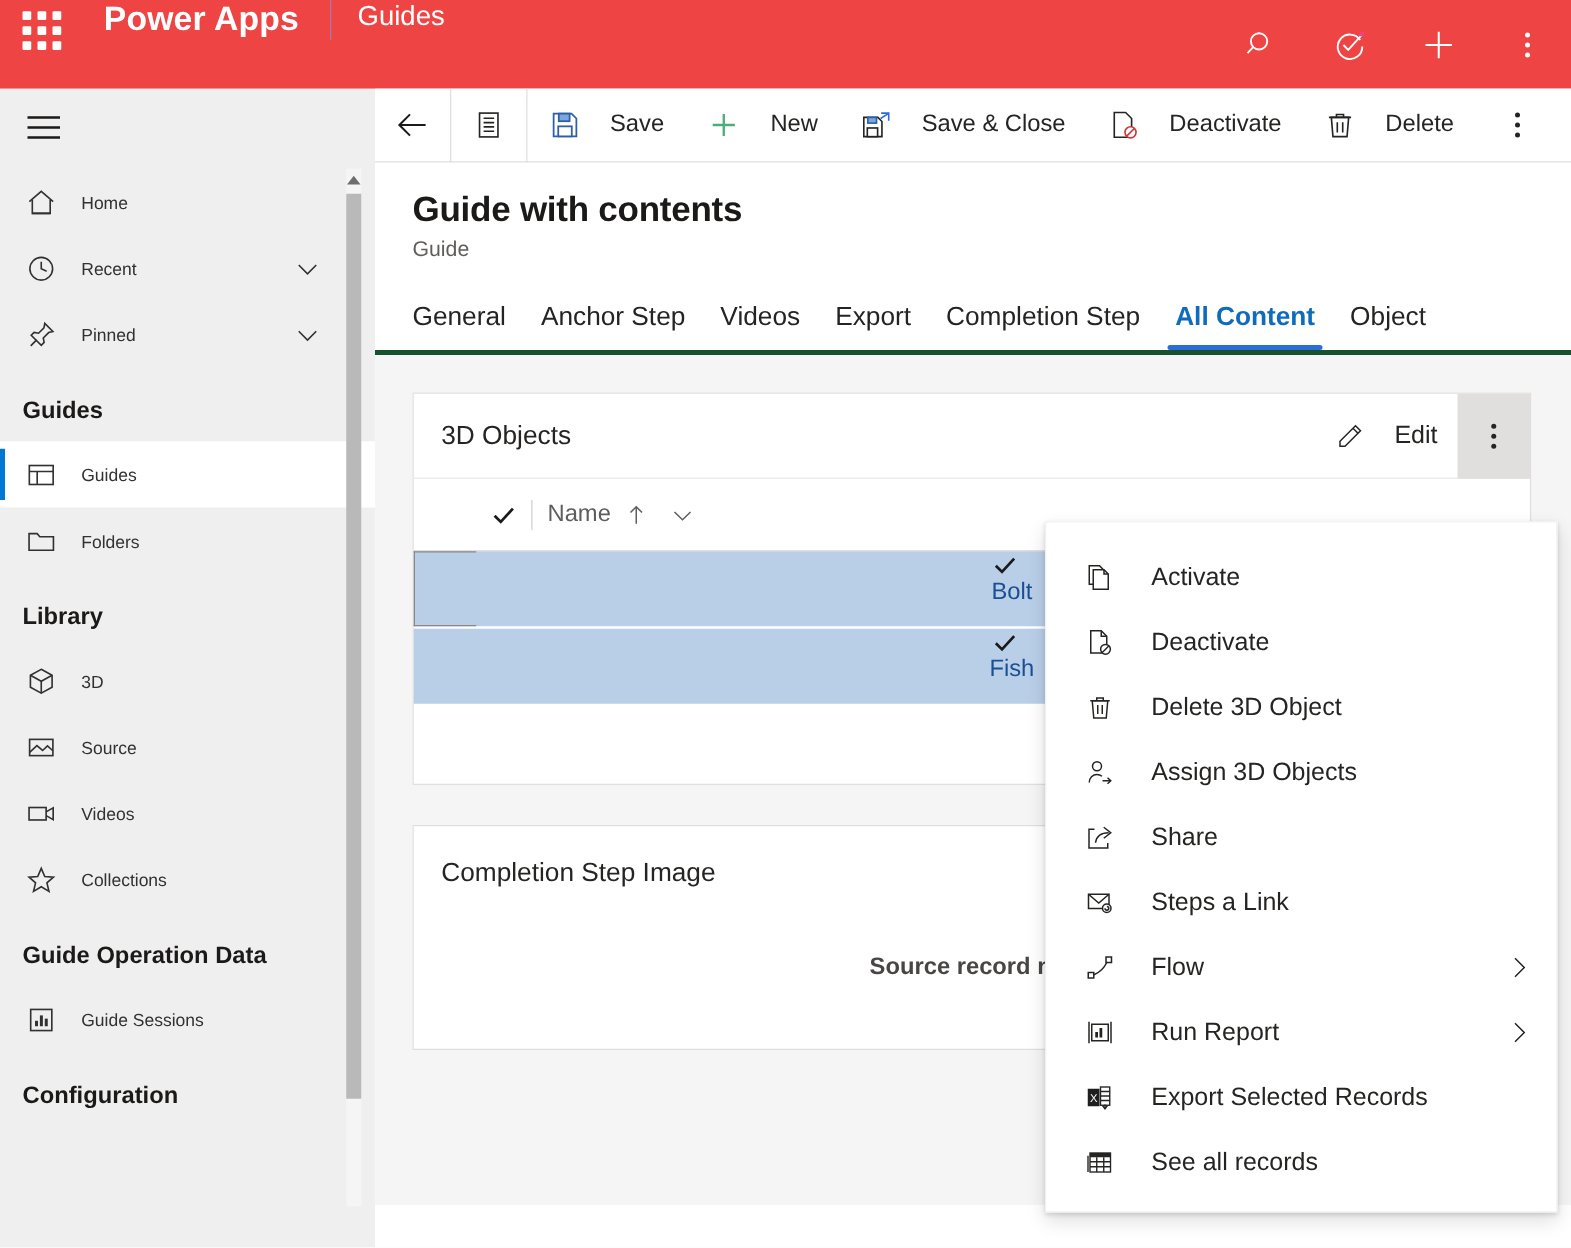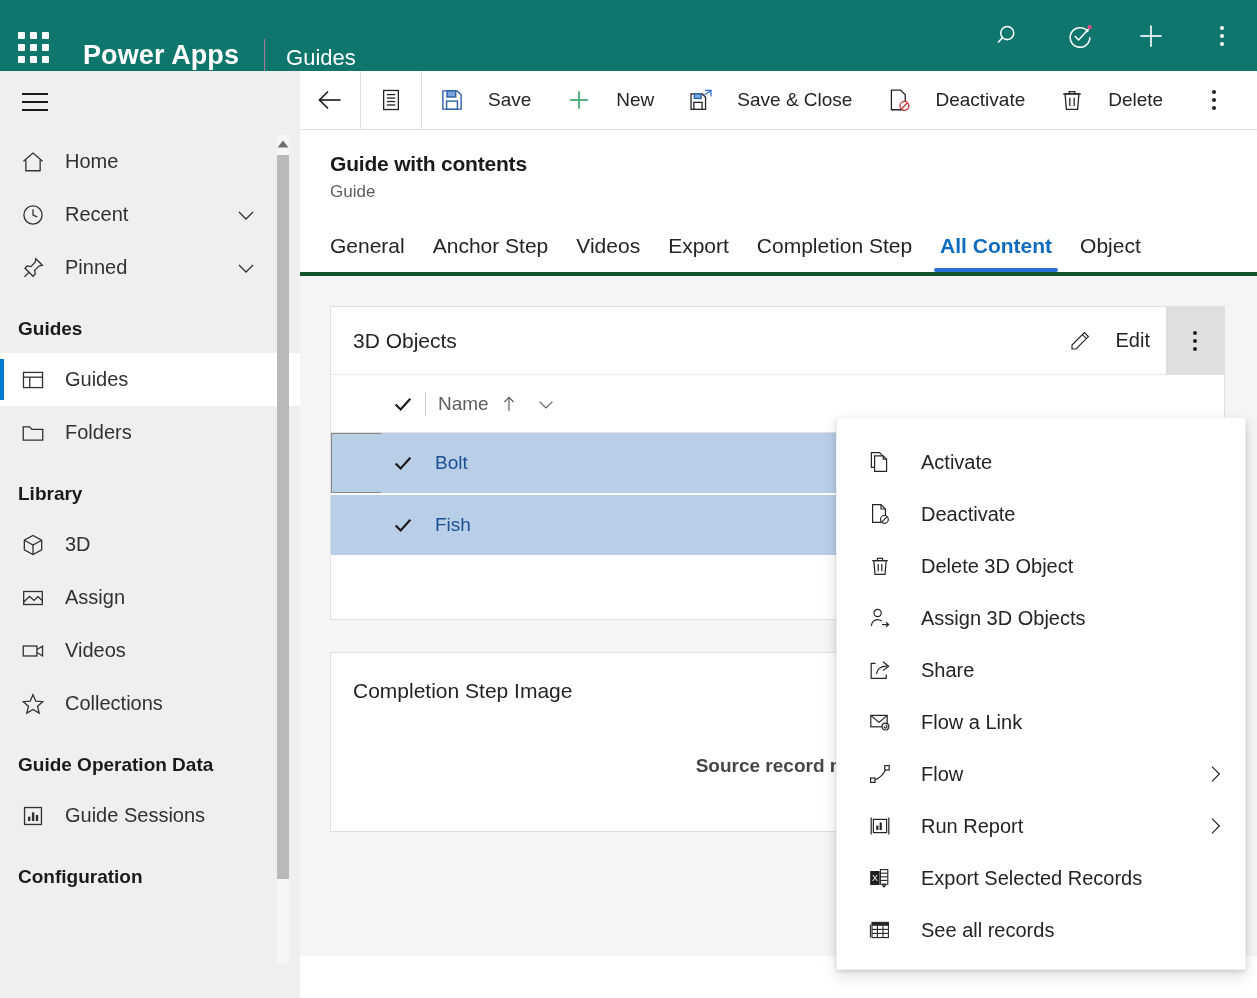--- a/index.html
+++ b/index.html
@@ -7,22 +7,22 @@
     width: 1257px; height: 998px;
     font-family: "Liberation Sans", sans-serif;
     background: #ffffff;
     overflow: hidden;
   }
   #app { position: relative; width: 1257px; height: 998px; }
 
   
   .brandbar {
     position: absolute; top: 0; left: 0; width: 1257px; height: 71px;
-    background: #0f766e;
-    display: flex; align-items: flex-end;
+    background: #ef4444;
+    display: flex; align-items: flex-start;
   }
   .waffle {
     width: 48px; height: 48px; margin-left: 9px;
     display: grid; grid-template-columns: repeat(3, 7px);
     grid-template-rows: repeat(3, 7px); gap: 5px;
     align-content: center; justify-content: center;
     cursor: pointer;
   }
   .waffle i { display:block; width: 7px; height: 7px; border-radius: 1px; background: #ffffff; }
   .brand-name {
@@ -63,21 +63,21 @@
   .nav-item.active { background: #ffffff; }
   .nav-item.active::before {
     content: ""; position: absolute; left: 0; top: 6px; bottom: 6px;
     width: 4px; background: #0078d4;
   }
   .nav-ico {
     width: 30px; height: 30px; flex: 0 0 30px;
     display: flex; align-items: center; justify-content: center;
     color: #323130; margin-right: 17px;
   }
-  .nav-label { font-size: 20px; color: #323130; white-space: nowrap; }
+  .nav-label { font-size: 14px; color: #323130; white-space: nowrap; }
   .nav-chev { margin-left: auto; margin-right: 42px; color: #323130; display:flex; }
   .nav-group {
     font-size: 19px; font-weight: 700; color: #1b1a19;
     padding: 24px 0 13px 18px; white-space: nowrap;
   }
   .sb-track {
     position: absolute; right: 11px; top: 64px; width: 12px; height: 830px;
     background: #f5f5f5;
   }
   .sb-arrow {
@@ -114,21 +114,21 @@
   .cmd-btn span { font-size: 19px; color: #252423; }
   .cmd-overflow {
     width: 48px; height: 59px; display:flex; align-items:center; justify-content:center;
     cursor: pointer; margin-left: 10px;
   }
   .kebab-d { display: flex; flex-direction: column; gap: 4px; align-items: center; }
   .kebab-d i { width: 4px; height: 4px; border-radius: 50%; background: #252423; display:block; }
 
   
   .rec-head { padding: 22px 0 0 30px; }
-  .rec-title { font-size: 21px; font-weight: 600; color: #1b1a19; letter-spacing: -0.2px; }
+  .rec-title { font-size: 28px; font-weight: 600; color: #1b1a19; letter-spacing: -0.2px; }
   .rec-sub { font-size: 17px; color: #605e5c; margin-top: 6px; }
 
   
   .tabs {
     display: flex; align-items: flex-end; padding-left: 30px;
     height: 60px; margin-top: 14px;
     border-bottom: 4px solid #14532d; background: #ffffff;
   }
   .tab {
     position: relative; font-size: 21px; color: #252423;
@@ -175,21 +175,21 @@
   .grid-selall {
     width: 40px; display:flex; align-items:center; justify-content:center;
     cursor: pointer;
   }
   .hd-div { width: 1px; height: 24px; background: #d2d0ce; margin: 0 4px 0 2px; }
   .grid-colname { font-size: 19px; color: #605e5c; margin-left: 8px; }
   .sort-up { margin-left: 12px; color: #605e5c; font-size: 18px; }
   .col-chev { margin-left: 18px; color: #605e5c; display: flex; cursor: pointer; }
   .grid-row {
     display: flex; align-items: center; height: 60px; cursor: pointer;
-    padding-left: 52px; position: relative;
+    padding-left: 52px; position: relative; flex-direction: column;
   }
   .grid-row.selected { background: #b9cfe8; }
   .grid-row.focused::before {
     content:""; position:absolute; left:0; top:0; bottom:0; width: 50px;
     border: 1px solid #8a8886; border-right: none; box-sizing: border-box;
   }
   .row-check { width: 40px; display:flex; align-items:center; justify-content:center; }
   .row-name { font-size: 19px; color: #1a4f94; margin-left: 12px; }
   .grid-body { height: 186px; }
   .grid-spacer { height: 2px; background: #ffffff; }
@@ -361,21 +361,21 @@
         </span>
         <span class="nav-label">3D</span>
       </div>
       <div class="nav-item">
         <span class="nav-ico">
           <svg width="26" height="26" viewBox="0 0 24 24" fill="none" stroke="#323130" stroke-width="1.2">
             <rect x="3.4" y="6" width="17.2" height="12"></rect>
             <polyline points="3.4,15.6 8.8,10.6 13,14.2 16.6,10.8 20.6,14.4"></polyline>
           </svg>
         </span>
-        <span class="nav-label">Assign</span>
+        <span class="nav-label">Source</span>
       </div>
       <div class="nav-item">
         <span class="nav-ico">
           <svg width="26" height="26" viewBox="0 0 24 24" fill="none" stroke="#323130" stroke-width="1.2">
             <rect x="3" y="7.4" width="12.6" height="9.2"></rect>
             <polyline points="15.6,10.6 20.8,7.6 20.8,16.4 15.6,13.4"></polyline>
           </svg>
         </span>
         <span class="nav-label">Videos</span>
       </div>
@@ -666,21 +666,21 @@
 
     <div class="ctx-item">
       <span class="ctx-ico">
         <svg width="24" height="24" viewBox="0 0 24 24" fill="none" stroke="#252423" stroke-width="1.2">
           <rect x="2.8" y="5.4" width="16.4" height="11.4"></rect>
           <polyline points="2.8,5.4 11,12.4 19.2,5.4"></polyline>
           <circle cx="17.4" cy="16.6" r="3.4" fill="#ffffff"></circle>
           <path d="M16 16.6a1.5 1.5 0 1 0 1.5-1.5"></path>
         </svg>
       </span>
-      <span class="ctx-label">Flow a Link</span>
+      <span class="ctx-label">Steps a Link</span>
     </div>
 
     <div class="ctx-item">
       <span class="ctx-ico">
         <svg width="24" height="24" viewBox="0 0 24 24" fill="none" stroke="#252423" stroke-width="1.2">
           <rect x="2.6" y="16" width="4.4" height="4.4"></rect>
           <rect x="16.8" y="3.6" width="4.4" height="4.4"></rect>
           <path d="M7.2 17.8C11.6 16 15.4 12.2 17.4 8"></path>
         </svg>
       </span>

